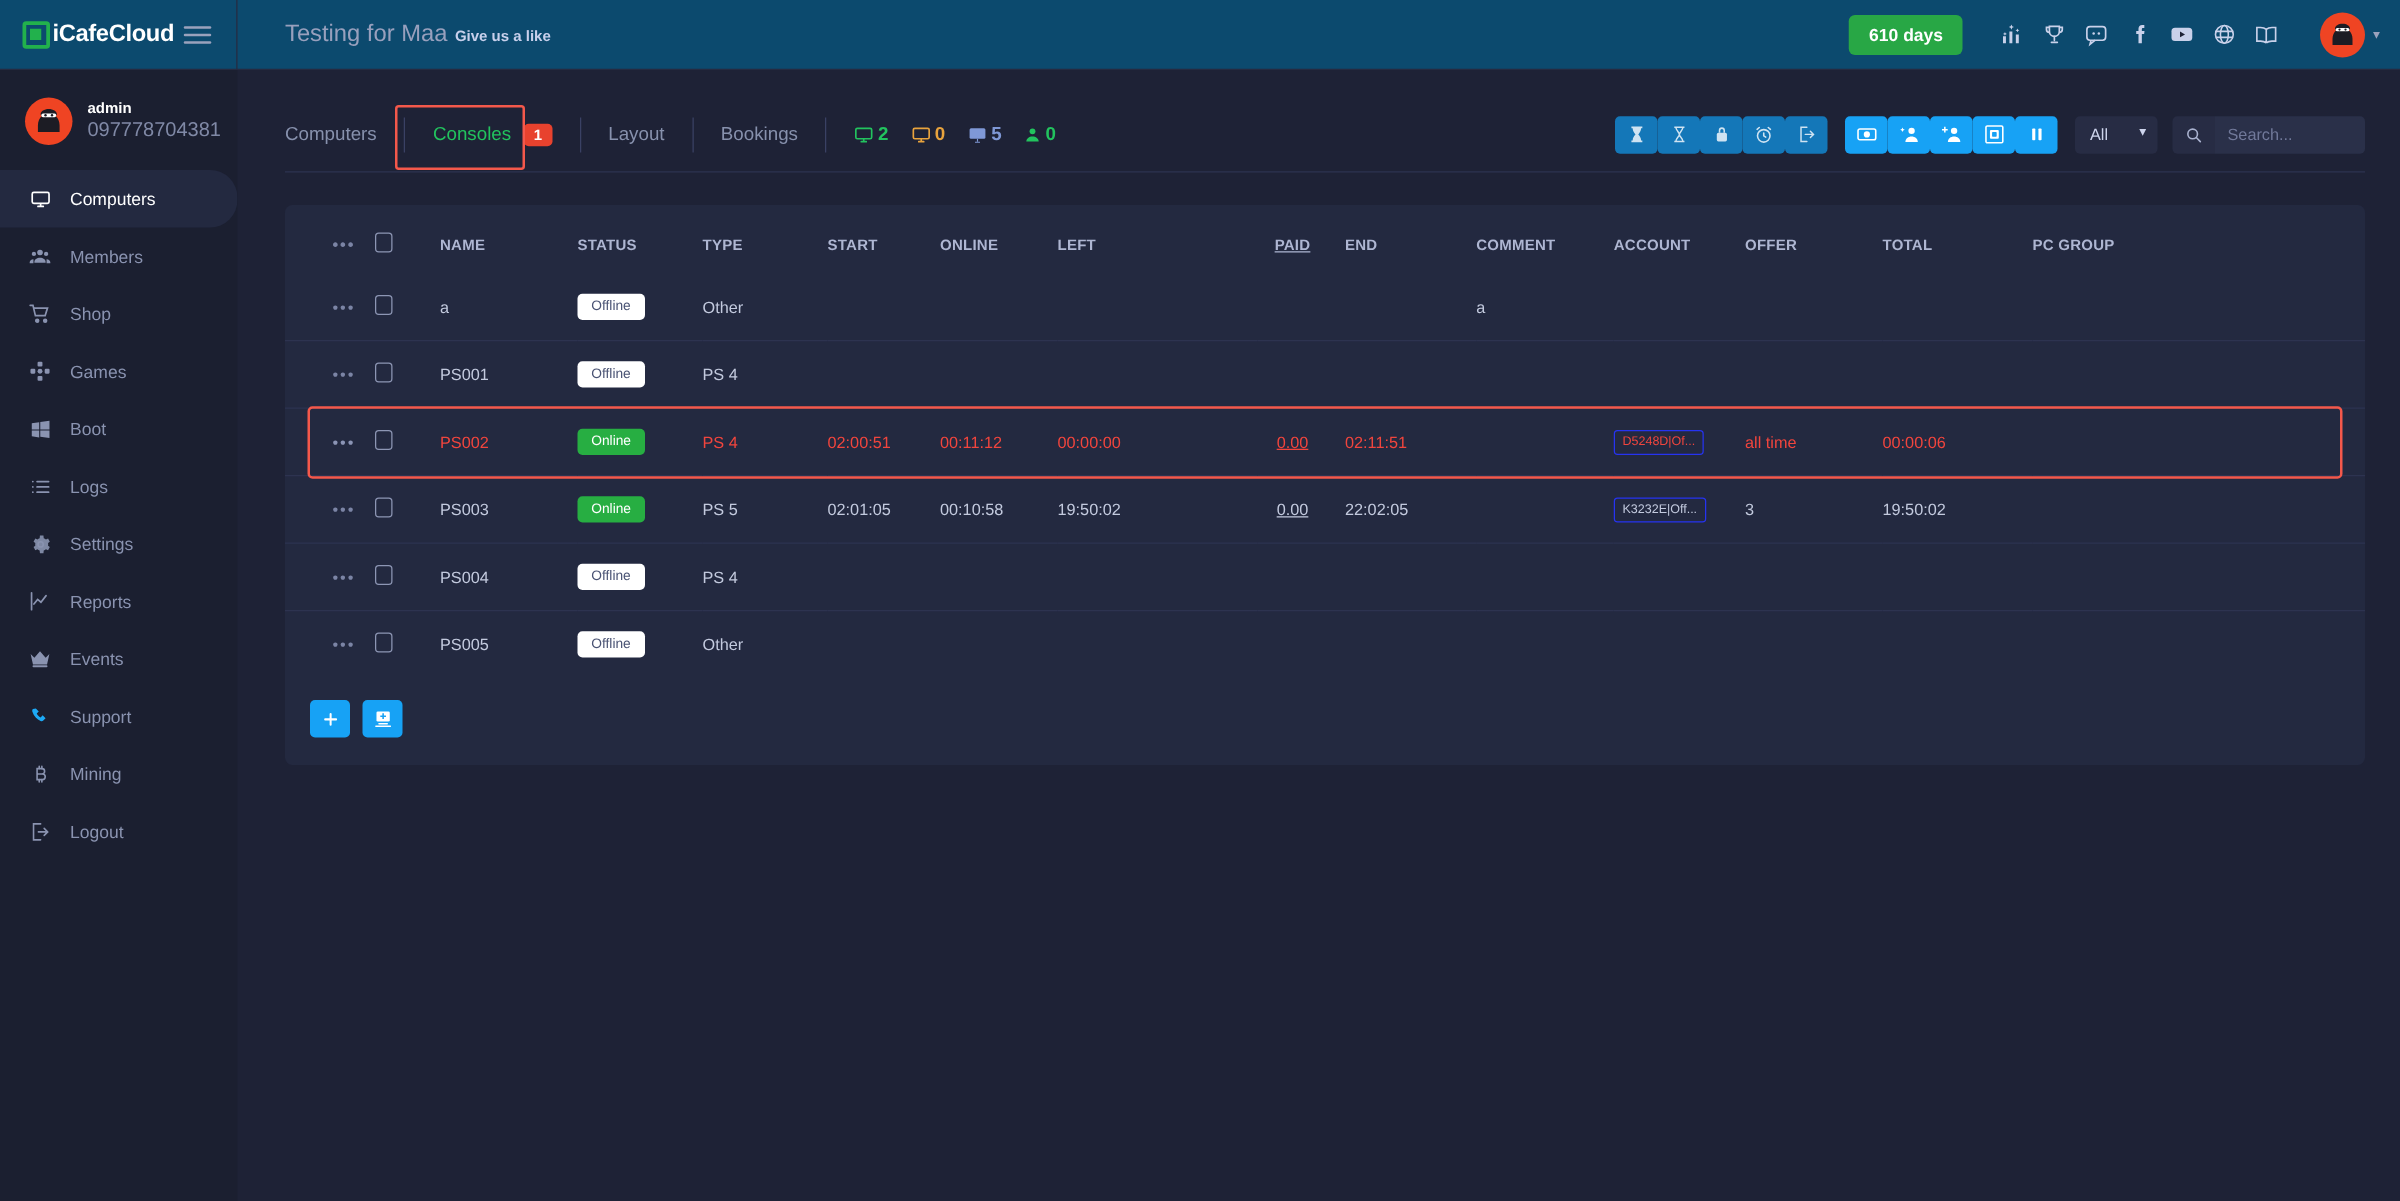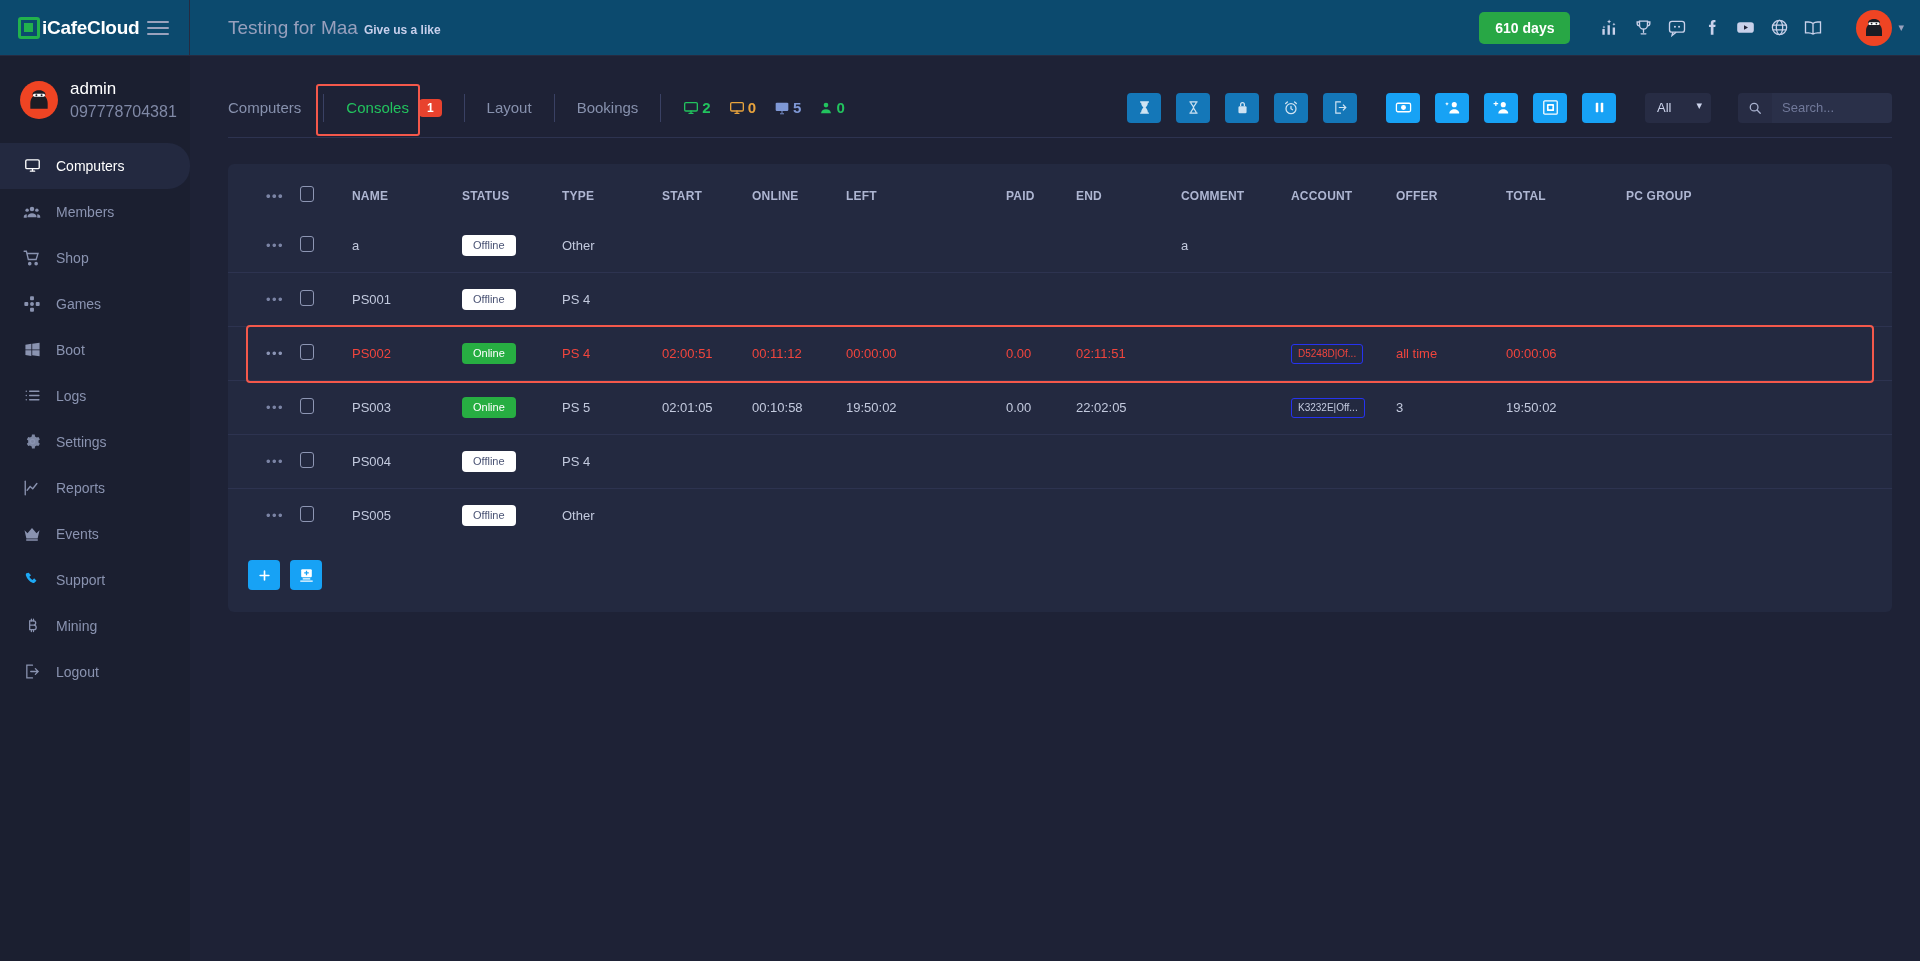--- a/index.html
+++ b/index.html
@@ -57,21 +57,21 @@
   .body-split { flex:1; display:flex; min-height:0; }
 
   
   .sidebar {
     width:190px; flex:0 0 190px; background:#1b1f30;
     padding-top: 16px; overflow:hidden;
   }
   .profile { display:flex; align-items:center; gap:12px; padding: 6px 0 20px 20px;}
   .profile-avatar{ width:38px; height:38px; border-radius:50%; background:#ef4423;
     display:flex; align-items:center; justify-content:center;}
-  .profile-name { color:#fff; font-size:17px; font-weight:normal; line-height:1.35;}
+  .profile-name { color:#fff; font-size:12px; font-weight:bold; line-height:1.35;}
   .profile-phone { color:#8089a6; font-size:16px; line-height:1.35;}
 
   .nav-item {
     display:flex; align-items:center; gap:14px; height:46px; padding-left:22px;
     color:#8a93b0; font-size:14px; cursor:pointer;
   }
   .nav-item .ic { width:20px; display:flex; align-items:center; justify-content:center; color:#8a93b0;}
   .nav-item.active { background:#232940; color:#ffffff; border-top-right-radius:22px; border-bottom-right-radius:22px;}
   .nav-item.active .ic { color:#ffffff; }
   .nav-item.support .ic { color:#1da9f5; }
@@ -97,21 +97,21 @@
     border-radius:4px; padding:3px 8px; line-height:1;
   }
   .tab-sel-box {
     position:absolute; border:2px solid #f4584b; border-radius:3px;
     left: 88px; top: 6px; width: 104px; height: 52px; pointer-events:none;
   }
   .counters { display:flex; align-items:center; gap:18px; padding-left:22px; }
   .counter { display:flex; align-items:center; gap:3px; font-size:15px; font-weight:bold;}
   .c-green { color:#22c35e; } .c-amber { color:#e8a33d; } .c-blue { color:#7f98d6; } .c-green2{color:#22c35e;}
 
-  .toolbar { margin-left:auto; display:flex; align-items:center; gap:15px; }
+  .toolbar { margin-left:auto; display:flex; align-items:center; gap:0; }
   .tbtn {
     width:34px; height:30px; border-radius:4px; display:flex;
     align-items:center; justify-content:center; cursor:pointer;
     background:#1477b8; color:#cfe3f2;
   }
   .tbtn.bright { background:#17a2f5; color:#ffffff; }
   .tbtn.gap { margin-left: 14px; }
   .select-all {
     background:#272c44; color:#cdd4ec; border:none; height:30px;
     border-radius:4px; font-size:13px; padding: 0 10px 0 12px;
@@ -173,21 +173,21 @@
     width:32px; height:30px; background:#17a2f5; border-radius:4px; color:#fff;
     display:flex; align-items:center; justify-content:center; cursor:pointer; font-size:17px;
   }
 
   
   col.c-dots{width:72px} col.c-cb{width:52px} col.c-name{width:110px}
   col.c-status{width:100px} col.c-type{width:100px} col.c-start{width:90px}
   col.c-online{width:94px} col.c-left{width:160px} col.c-paid{width:70px}
   col.c-end{width:105px} col.c-comment{width:110px} col.c-account{width:105px}
   col.c-offer{width:110px} col.c-total{width:120px} col.c-pcgroup{width:auto}
-  .ta-r { text-align:left; padding-right:14px; }
+  .ta-r { text-align:center; padding-right:14px;text-decoration:underline; }
 </style>
 </head>
 <body>
 
 <div class="topbar">
   <div class="brand-zone">
     <div class="logo-mark"></div>
     <span class="logo-text">iCafeCloud</span>
     <div class="hamburger">
       <span></span>

